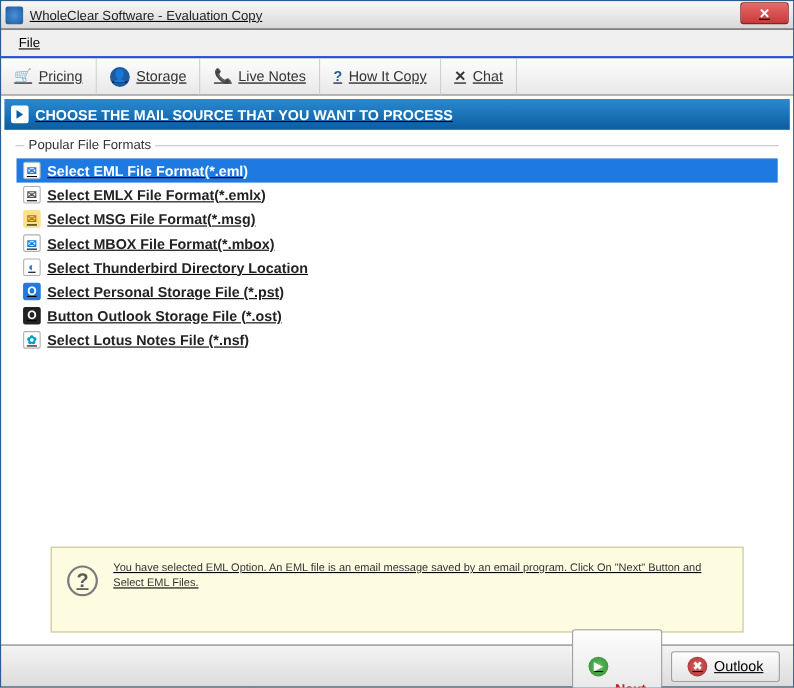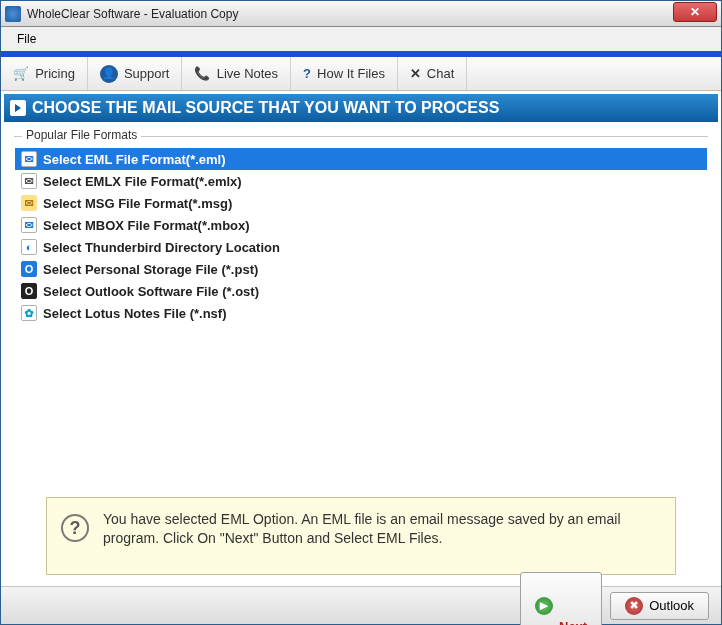--- a/index.html
+++ b/index.html
@@ -1,47 +1,47 @@
 <!DOCTYPE html>
 <html><head>
 <meta charset="utf-8">
 <style>
 * { margin: 0; padding: 0; box-sizing: border-box; font-family: "Segoe UI", Tahoma, sans-serif; }
 body { background: #5a7a9e; width: 722px; height: 625px; overflow: hidden; }
 
-.window { width: 722px; height: 625px; background: #404040; border: 1px solid #2c5d8f; display: flex; flex-direction: column; }
+.window { width: 722px; height: 625px; background: #404040; border: 1px solid #2c5d8f; display: flex; flex-direction: column; text-decoration: underline; }
 
 .titlebar { height: 26px; background: linear-gradient(to bottom, #f8f8f8, #d8d8d8); border-bottom: 1px solid #888; display: flex; align-items: center; padding: 0 4px; position: relative; }
 .titlebar-icon { width: 16px; height: 16px; margin-right: 6px; background: radial-gradient(circle, #4a90d9, #1e5a9e); border-radius: 2px; }
 .titlebar-text { font-size: 12px; color: #222; flex: 1; }
 .close-btn { width: 44px; height: 20px; background: linear-gradient(to bottom, #e56a6a, #c83a3a); border: 1px solid #8a2020; border-radius: 3px; display: flex; align-items: center; justify-content: center; color: #fff; font-weight: bold; font-size: 12px; cursor: pointer; margin-top: -3px; }
 
-.menubar { height: 20px; background: #f0f0f0; border-bottom: 6px solid #1d4ed8; display: flex; align-items: center; padding: 12px 8px; }
+.menubar { height: 20px; background: #f0f0f0; border-bottom: 2px solid #1d4ed8; display: flex; align-items: center; padding: 12px 8px; }
 .menu-item { font-size: 12px; padding: 2px 8px; cursor: pointer; }
 
 .toolbar { height: 34px; background: linear-gradient(to bottom, #fdfdfd, #e8e8e8); border-bottom: 1px solid #c0c0c0; display: flex; align-items: center; }
 .toolbar-btn { display: flex; align-items: center; gap: 6px; padding: 0 12px; height: 100%; font-size: 13px; color: #333; border-right: 1px solid #d0d0d0; cursor: pointer; }
 
 .content { flex: 1; background: #fff; display: flex; flex-direction: column; padding: 3px; }
 
-.banner { height: 28px; background: linear-gradient(to bottom, #2a8ad0, #0d5ca0); display: flex; align-items: center; padding: 12px 6px; color: #fff; font-size: 16px; font-weight: bold; gap: 6px; }
+.banner { height: 28px; background: linear-gradient(to bottom, #2a8ad0, #0d5ca0); display: flex; align-items: center; padding: 12px 6px; color: #fff; font-size: 13px; font-weight: bold; gap: 6px; }
 .banner-icon { width: 16px; height: 16px; background: #fff; border-radius: 2px; display:flex; align-items:center; justify-content:center; }
 
 .format-group { margin: 14px 10px 0 10px; position: relative; }
 .format-label { position: absolute; top: -8px; left: 8px; background: #fff; padding: 0 4px; font-size: 12px; color: #333; }
 .format-box { border-top: 1px solid #c8c8c8; padding-top: 10px; }
 
 .format-list { border: 1px solid transparent; }
 .format-row { display: flex; align-items: center; gap: 6px; padding: 3px 6px; font-size: 13px; font-weight: bold; color: #222; cursor: pointer; }
 .format-row.selected { background: #1e7ae0; color: #fff; }
 .fmt-icon { width: 16px; height: 16px; flex-shrink: 0; display: flex; align-items: center; justify-content: center; font-size: 11px; border-radius: 2px; }
 
 .info-panel { margin: 8px 42px 8px 42px; background: #fdfce1; border: 1px solid #c8c294; padding: 12px 14px; display: flex; gap: 14px; align-items: flex-start; min-height: 78px; }
 .info-icon { width: 28px; height: 28px; border-radius: 50%; border: 2px solid #7a7a7a; display: flex; align-items: center; justify-content: center; font-size: 18px; font-weight: bold; color: #5a5a5a; flex-shrink: 0; margin-top: 4px; }
-.info-text { font-size: 14px; color: #333; line-height: 1.35; }
+.info-text { font-size: 10px; color: #333; line-height: 1.35; }
 
 .footer { height: 38px; background: linear-gradient(to bottom, #f4f4f4, #dcdcdc); border-top: 1px solid #c4c4c4; display: flex; align-items: center; justify-content: flex-end; padding: 0 12px; gap: 8px; }
 .footer-btn { display: flex; align-items: center; gap: 6px; padding: 4px 14px; font-size: 13px; border: 1px solid #a0a0a0; border-radius: 3px; background: linear-gradient(to bottom, #fdfdfd, #e4e4e4); cursor: pointer; }
 .footer-btn.primary span { color: #c02020; font-weight: bold; margin-top: 42px; }
 .circle-icon { width: 18px; height: 18px; border-radius: 50%; display: flex; align-items: center; justify-content: center; font-size: 11px; color: #fff; }
 .circle-green { background: radial-gradient(circle,#6ac06a,#2a8a2a); }
 .circle-red { background: radial-gradient(circle,#d86a6a,#a82a2a); }
 
 .spacer { flex: 1; }
 </style>
@@ -60,29 +60,29 @@
     <div class="menu-item">File</div>
   </div>
 
   <div class="toolbar">
     <div class="toolbar-btn">
       <span>🛒</span>
       <span>Pricing</span>
     </div>
     <div class="toolbar-btn">
       <span style="width:18px;height:18px;border-radius:50%;background:#1e5a9e;color:#fff;display:flex;align-items:center;justify-content:center;font-size:11px;">👤</span>
-      <span>Support</span>
+      <span>Storage</span>
     </div>
     <div class="toolbar-btn">
       <span>📞</span>
       <span>Live Notes</span>
     </div>
     <div class="toolbar-btn">
       <span style="font-weight:bold;color:#1e5a9e;">?</span>
-      <span>How It Files</span>
+      <span>How It Copy</span>
     </div>
     <div class="toolbar-btn">
       <span style="font-weight:bold;">✕</span>
       <span>Chat</span>
     </div>
   </div>
 
   <div class="content">
 
     <div class="banner">
@@ -117,21 +117,21 @@
             <div class="format-row">
               <div class="fmt-icon" style="background: rgb(255, 255, 255); color: rgb(30, 122, 224); border: 1px solid rgb(176, 176, 176);">◐</div>
               <span>Select Thunderbird Directory Location</span>
             </div>
             <div class="format-row">
               <div class="fmt-icon" style="background: rgb(30, 122, 224); color: rgb(255, 255, 255); border: 1px solid rgb(30, 122, 224);">O</div>
               <span>Select Personal Storage File (*.pst)</span>
             </div>
             <div class="format-row">
               <div class="fmt-icon" style="background: rgb(34, 34, 34); color: rgb(255, 255, 255); border: 1px solid rgb(34, 34, 34);">O</div>
-              <span>Select Outlook Software File (*.ost)</span>
+              <span>Button Outlook Storage File (*.ost)</span>
             </div>
             <div class="format-row">
               <div class="fmt-icon" style="background: rgb(255, 255, 255); color: rgb(0, 160, 200); border: 1px solid rgb(176, 176, 176);">✿</div>
               <span>Select Lotus Notes File (*.nsf)</span>
             </div>
           </div>
       </div>
     </div>
 
     <div class="spacer"></div>

